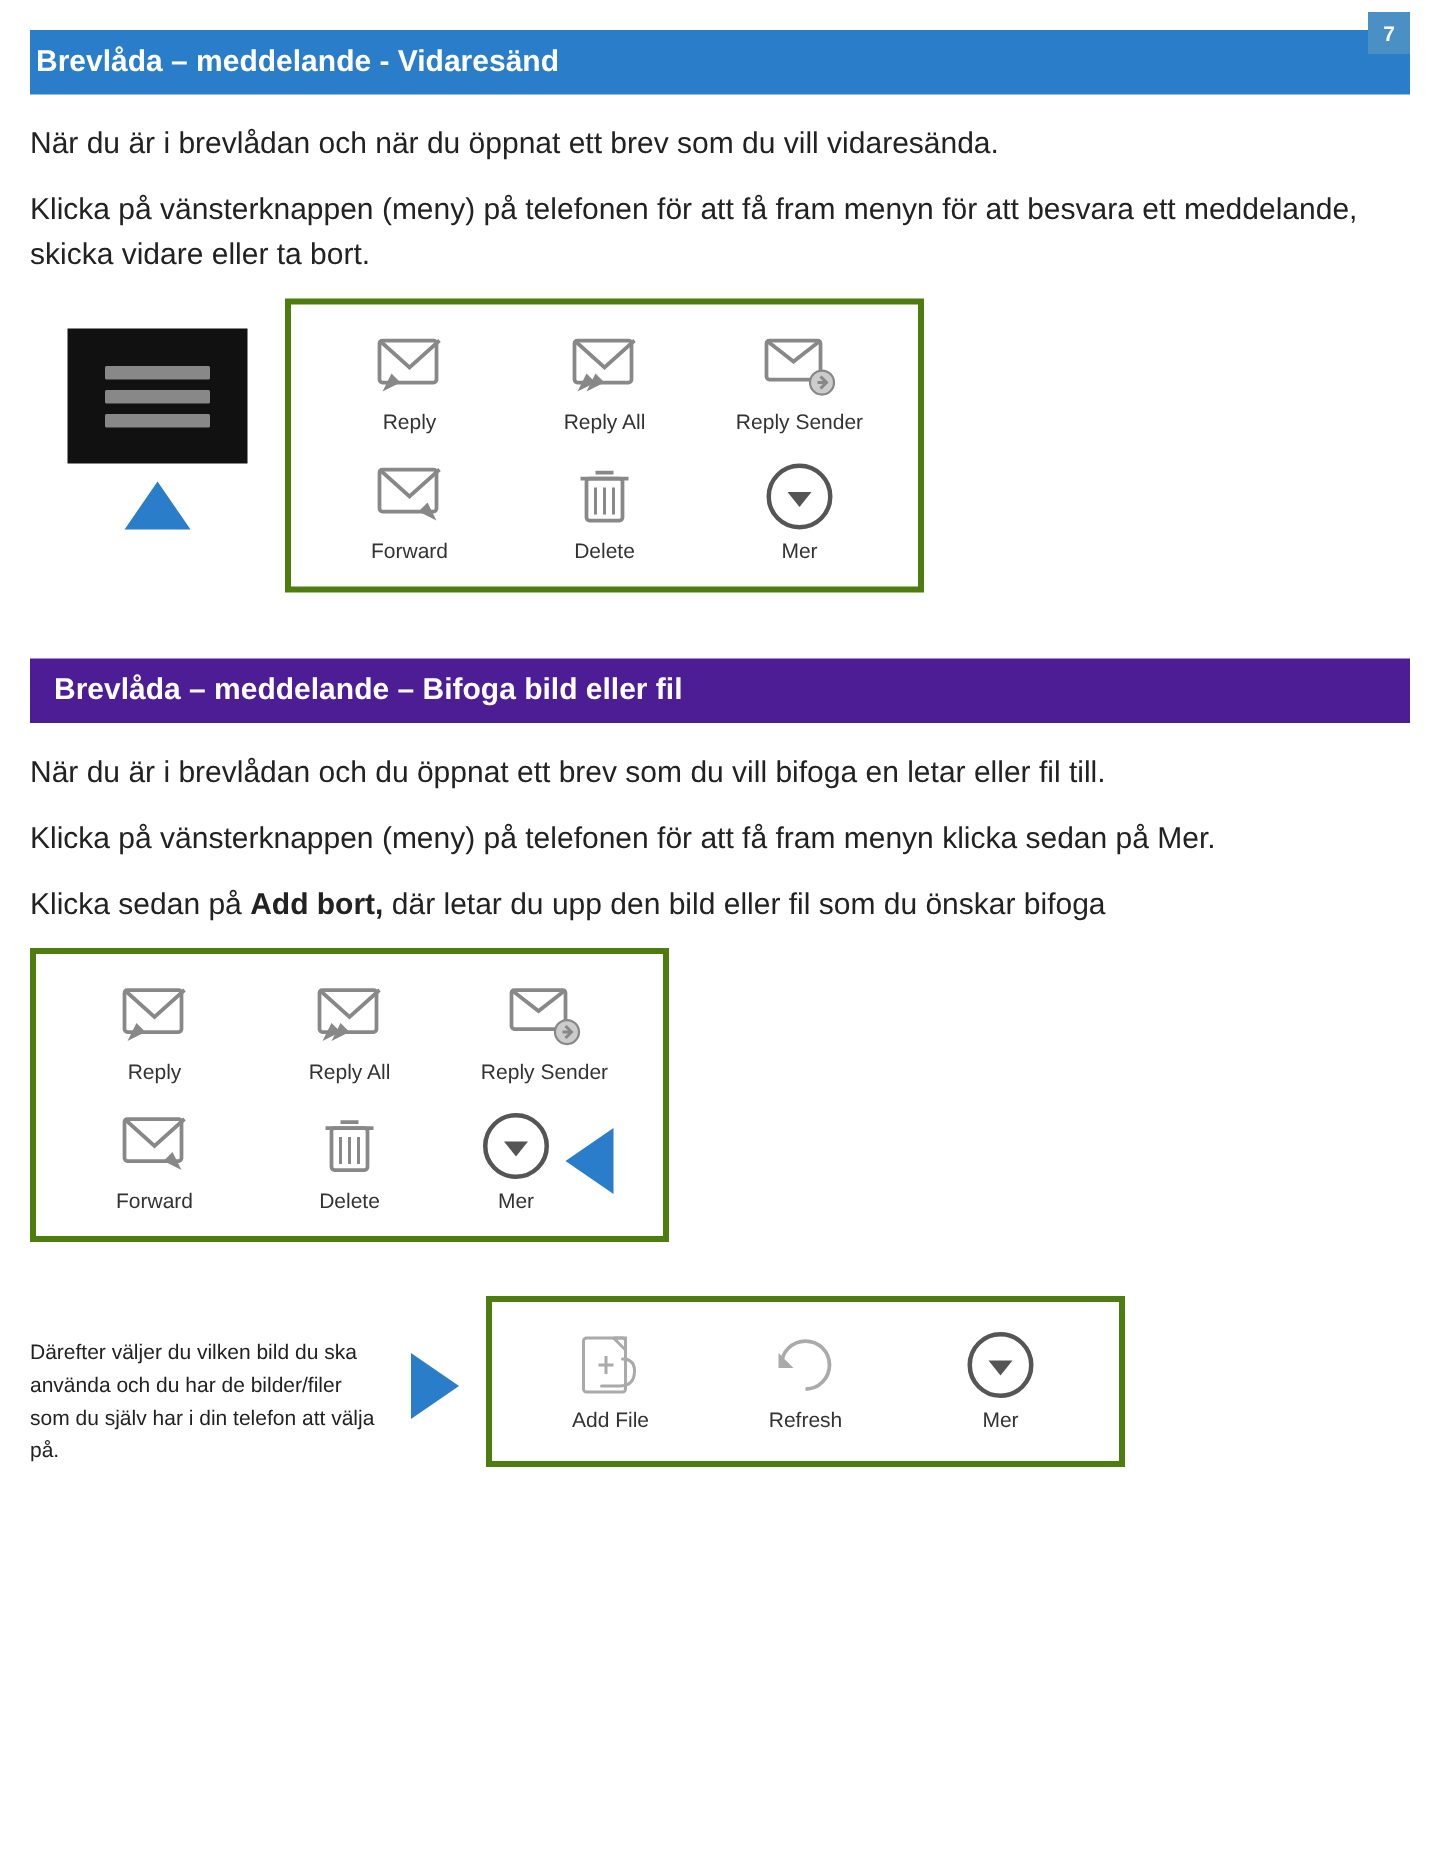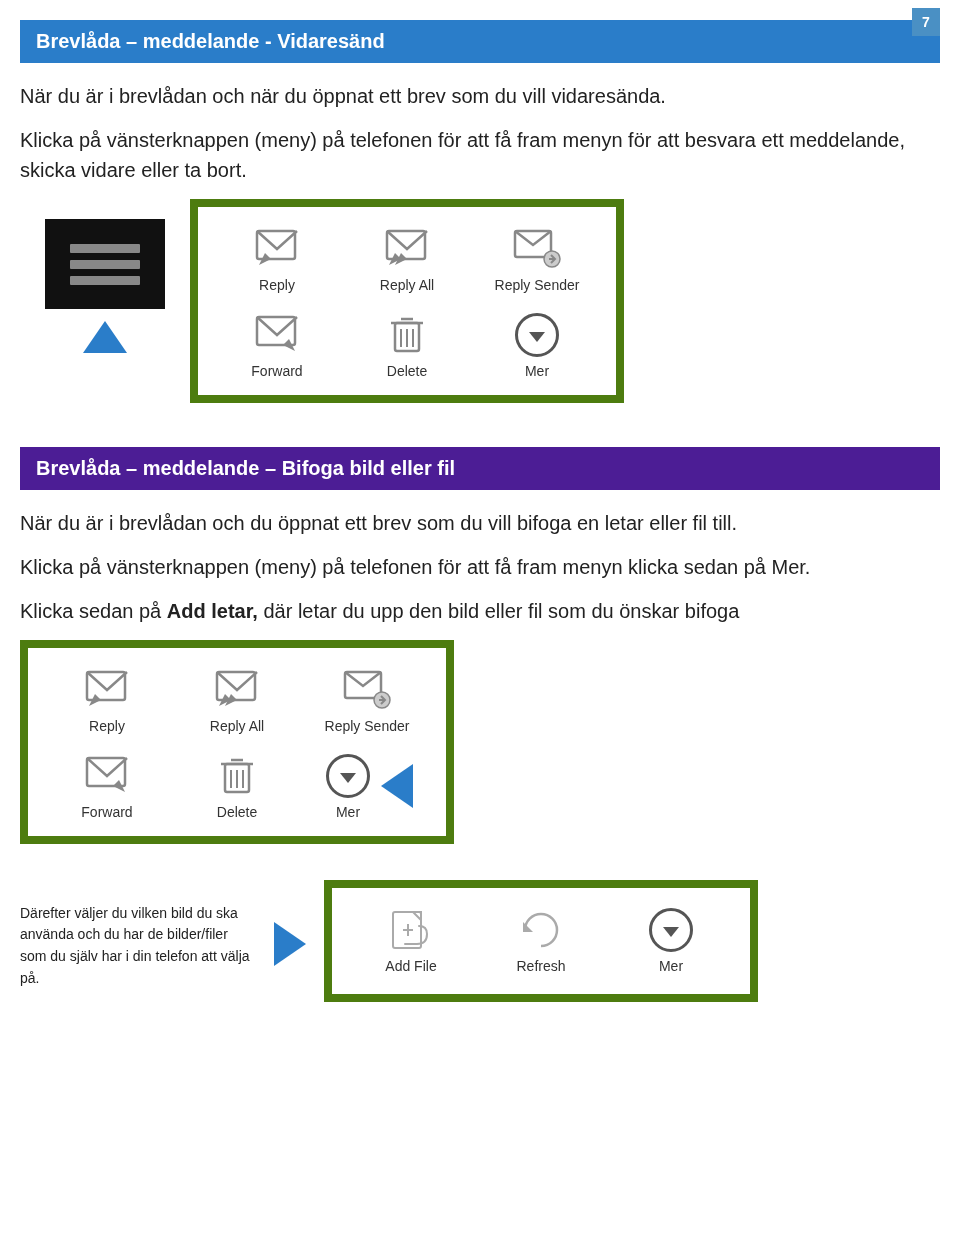--- a/index.html
+++ b/index.html
@@ -28,36 +28,36 @@
       font-size: 14px;
       font-weight: bold;
     }
 
     
     .section-header {
       background: #2a7dc9;
       color: #fff;
       font-size: 20px;
       font-weight: bold;
-      padding: 10px 16px;
+      padding: 10px 4px;
       margin-bottom: 18px;
       margin-top: 10px;
     }
 
     
     .body-text {
       font-size: 20px;
       line-height: 1.5;
       margin-bottom: 14px;
       color: #222;
     }
 
     
     .menu-box {
-      border: 8px solid #4d7c0f;
+      border: 4px solid #4d7c0f;
       display: inline-block;
       padding: 10px 14px;
       margin-bottom: 18px;
     }
 
     .menu-grid {
       display: grid;
       grid-template-columns: repeat(3, 130px);
       grid-template-rows: auto auto;
       gap: 4px 0px;
@@ -131,21 +131,21 @@
 
     
     svg.menu-icon {
       width: 52px;
       height: 44px;
     }
 
     
     .bottom-layout {
       display: flex;
-      align-items: center;
+      align-items: flex-end;
       gap: 24px;
       margin-top: 10px;
     }
     .bottom-left-text {
       font-size: 14px;
       line-height: 1.55;
       color: #222;
       max-width: 230px;
       padding-top: 10px;
     }
@@ -311,21 +311,21 @@
 
     </div>
   </div>
 </div>
 
 <div class="section2-header">Brevlåda – meddelande – Bifoga bild eller fil</div>
 
 <p class="body-text">När du är i brevlådan och du öppnat ett brev som du vill bifoga en letar eller fil till.</p>
 <p class="body-text">Klicka på vänsterknappen (meny) på telefonen för att få fram menyn klicka sedan på Mer.</p>
 <p class="body-text">
-  <span>Klicka sedan på </span><strong>Add letar,</strong><span> där letar du upp den bild eller fil som du önskar bifoga</span>
+  <span>Klicka sedan på </span><strong>Add bort,</strong><span> där letar du upp den bild eller fil som du önskar bifoga</span>
 </p>
 
 <div class="combined-layout" style="margin-bottom:18px;">
   <div class="menu-box">
     <div class="menu-grid">
 
       <div class="menu-item">
         <div class="icon-wrap">
           <svg class="menu-icon" viewBox="0 0 52 44" fill="none">
             <rect x="6" y="4" width="38" height="28" rx="2" stroke="#888" stroke-width="2.5" fill="none"></rect>

